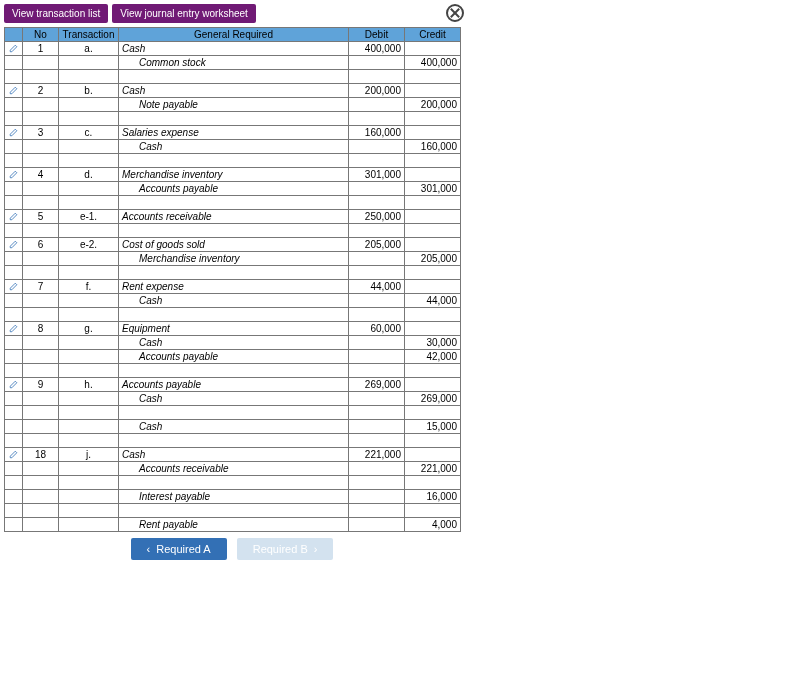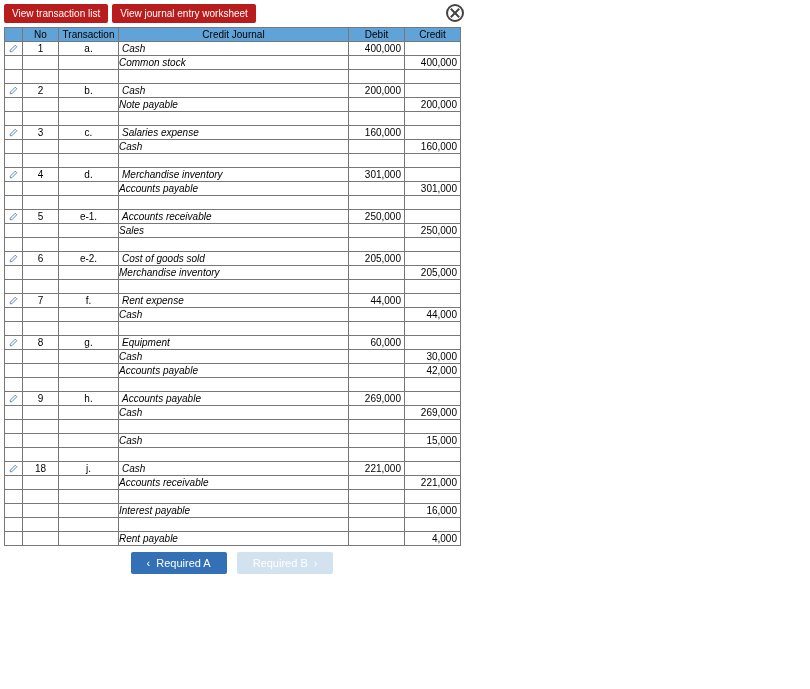--- a/index.html
+++ b/index.html
@@ -11,21 +11,21 @@
       padding: 4px;
     }
     .topbar {
       display: flex;
       align-items: center;
       margin-bottom: 4px;
       position: relative;
       width: 460px;
     }
     .btn-blue {
-      background: #b91c1c;
+      background: #701a75;
       color: #fff;
       border: none;
       padding: 4px 8px;
       font-size: 10px;
       cursor: pointer;
       border-radius: 2px;
       margin-right: 4px;
     }
     .close-btn {
       position: absolute;
@@ -68,21 +68,21 @@
     col.c-credit { width: 56px; }
     td.edit {
       text-align: center;
       background: #fff;
       cursor: pointer;
     }
     td.edit svg { width: 10px; height: 10px; display: inline-block; }
     td.no { text-align: center; }
     td.tx { text-align: center; }
     td.gj { text-align: left; font-style: italic; }
-    td.gj.indent { padding-left: 0; }
+    td.gj.indent { padding-left: 20px; }
     td.amt { text-align: right; }
     .navbar {
       width: 456px;
       display: flex;
       justify-content: center;
       gap: 10px;
       margin-top: 6px;
     }
     .nav-btn {
       padding: 5px 16px;
@@ -118,21 +118,21 @@
       <col class="c-tx">
       <col class="c-gj">
       <col class="c-debit">
       <col class="c-credit">
   </colgroup>
   <thead>
     <tr>
       <th></th>
       <th>No</th>
       <th>Transaction</th>
-      <th>Credit Journal</th>
+      <th>General Required</th>
       <th>Debit</th>
       <th>Credit</th>
     </tr>
   </thead>
   <tbody id="journal-body">
       <tr>
         <td class="edit"><svg viewBox="0 0 16 16">
             <path d="M2 11.5 L10 3.5 L12.5 6 L4.5 14 L2 14 Z" fill="none" stroke="#3370b5" stroke-width="1.3"></path>
           </svg></td>
         <td class="no">1</td>
@@ -237,28 +237,20 @@
       </tr>
       <tr>
         <td class="edit"><svg viewBox="0 0 16 16">
             <path d="M2 11.5 L10 3.5 L12.5 6 L4.5 14 L2 14 Z" fill="none" stroke="#3370b5" stroke-width="1.3"></path>
           </svg></td>
         <td class="no">5</td>
         <td class="tx">e-1.</td>
         <td class="gj">Accounts receivable</td>
         <td class="amt">250,000</td>
         <td class="amt"></td>
-      </tr>
-      <tr>
-        <td class="edit"></td>
-        <td class="no"></td>
-        <td class="tx"></td>
-        <td class="gj indent">Sales</td>
-        <td class="amt"></td>
-        <td class="amt">250,000</td>
       </tr>
       <tr>
         <td class="edit"></td>
         <td class="no"></td>
         <td class="tx"></td>
         <td class="gj"></td>
         <td class="amt"></td>
         <td class="amt"></td>
       </tr>
       <tr>

